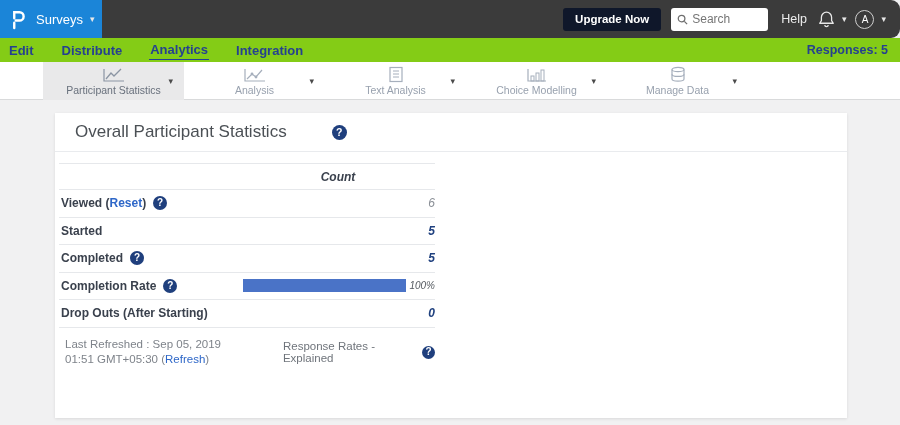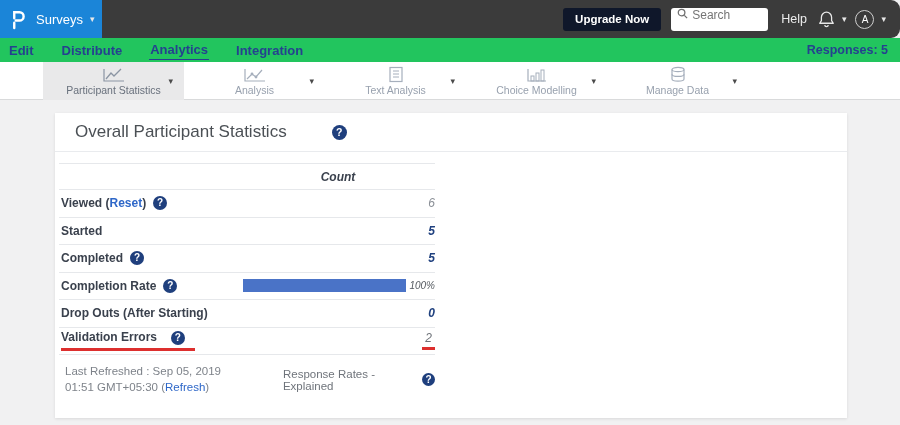--- a/index.html
+++ b/index.html
@@ -15,34 +15,34 @@
   .caret { font-size:9px; color:#e8e8e8; margin-left:7px; line-height:1; }
   .breadcrumb { display:flex; align-items:center; margin-left:22px; font-size:13px; }
   .bc-parent { color:#8fa6ba; cursor:pointer; }
   .bc-sep { color:#9a9a9a; margin:0 11px; font-size:12px; }
   .bc-current { color:#f5f5f5; }
   .topbar-right { margin-left:auto; display:flex; align-items:center; padding-right:14px; }
   .upgrade-btn { background:#0f172a; color:#fff; font-size:11.5px; font-weight:bold;
                  border:none; border-radius:3px; height:23px; padding:0 12px;
                  margin-right:10px; cursor:pointer; }
   .searchbox { background:#fff; border-radius:3px; height:23px; width:97px;
-               display:flex; align-items:flex-start; padding:0 6px; }
+               display:flex; align-items:center; padding:0 6px; }
   .searchbox svg { flex:0 0 auto; }
   .searchbox input { border:none; outline:none; width:70px; font-size:12px;
                      color:#444; margin-left:4px; background:transparent;
                      font-family:"Liberation Sans",sans-serif; }
   .help-label { color:#ececec; font-size:12.5px; margin:0 11px 0 13px; cursor:pointer; }
   .bell-wrap { display:flex; align-items:center; cursor:pointer; }
   .avatar-wrap { display:flex; align-items:center; margin-left:9px; cursor:pointer; }
   .avatar { width:19px; height:19px; border:1.5px solid #cfcfcf; border-radius:50%;
             color:#fff; font-size:10px; display:flex; align-items:center;
             justify-content:center; }
 
   
-  .navrow { height:24px; background:#22c55e; display:flex; align-items:center;
+  .navrow { height:24px; background:#84cc16; display:flex; align-items:center;
             padding:0 12px 0 8px; }
   .nav-item { font-size:13px; font-weight:bold; color:#25418f; margin-right:26px;
               cursor:pointer; padding:2px 1px; }
   .nav-item.active { border-bottom:1.5px solid #25418f; }
   .nav-responses { margin-left:auto; font-size:12.5px; font-weight:bold; color:#25418f; }
 
   
   .toolbar { height:38px; background:#fff; border-bottom:1px solid #d9dadb;
              display:flex; padding-left:43px; }
   .tb-item { width:141px; height:38px; position:relative; display:flex;
@@ -245,28 +245,20 @@
 
       <div class="trow">
         <div class="tlabel">
             <span>Drop Outs (After Starting)</span>
           </div>
         <div class="tright">
             <span class="tval blue">0</span>
           </div>
       </div>
 
-      <div class="trow">
-        <div class="tlabel">
-          <span class="red-underline"><span>Validation Errors</span>&nbsp;&nbsp;<span class="qicon">?</span></span>
-        </div>
-        <div class="tright">
-            <span class="red-underline-val">2</span>
-          </div>
-      </div>
 
       <div class="stats-footer">
         <div class="refreshed">
           <span>Last Refreshed : Sep 05, 2019 01:51 GMT+05:30 (</span><a>Refresh</a><span>)</span>
         </div>
         <div class="rates">
           <span>Response Rates - Explained</span>
           <span class="qicon">?</span>
         </div>
       </div>

